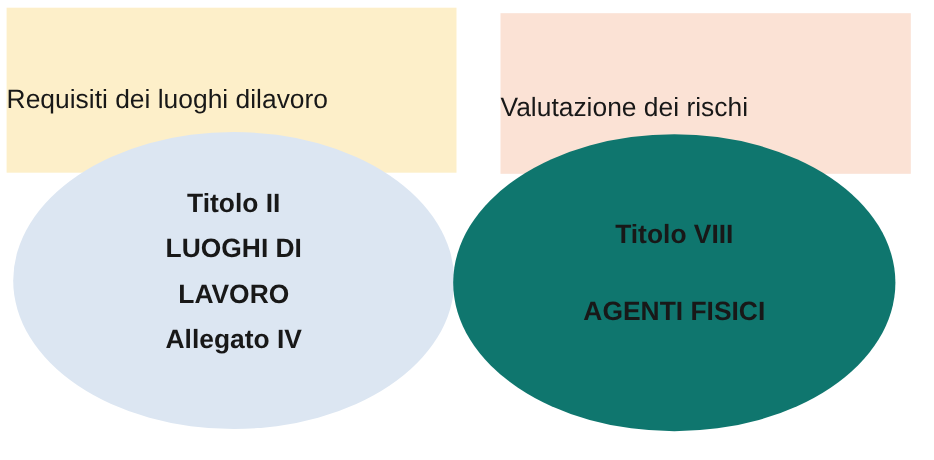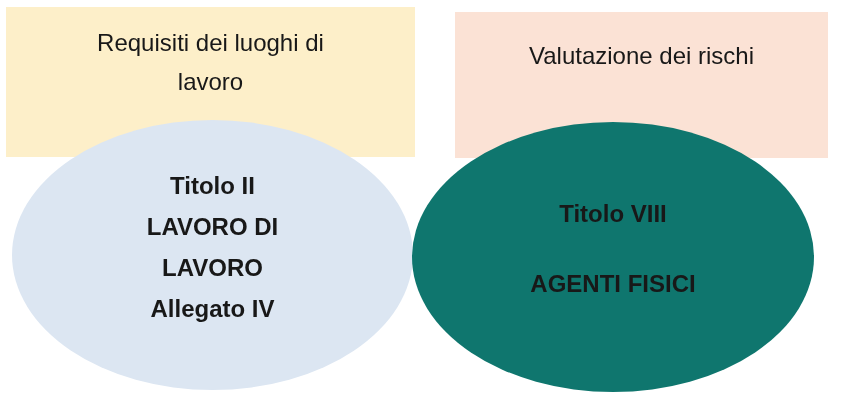--- a/index.html
+++ b/index.html
@@ -20,21 +20,21 @@
     width: 849px;
     height: 418px;
     background: #ffffff;
   }
 
   
   .band {
     position: absolute;
     box-sizing: border-box;
     display: flex;
-    flex-direction: column;
+    flex-direction: row;
     align-items: center;
     justify-content: flex-start;
     text-align: center;
     z-index: 1;
   }
   .ellipse {
     position: absolute;
     box-sizing: border-box;
     border-radius: 50%;
     display: flex;
@@ -108,21 +108,21 @@
 <div id="canvas">
 
   <div class="band" id="band-left">
     <span class="band-line">Requisiti dei luoghi di</span>
     <span class="band-line">lavoro</span>
   </div>
 
   <div class="ellipse" id="ellipse-left">
     <div class="ellipse-text">
       <span class="ellipse-line">Titolo II</span>
-      <span class="ellipse-line">LAVORO DI</span>
+      <span class="ellipse-line">LUOGHI DI</span>
       <span class="ellipse-line">LAVORO</span>
       <span class="ellipse-line">Allegato IV</span>
     </div>
   </div>
 
   <div class="band" id="band-right">
     <span class="band-line">Valutazione dei rischi</span>
   </div>
 
   <div class="ellipse" id="ellipse-right">

